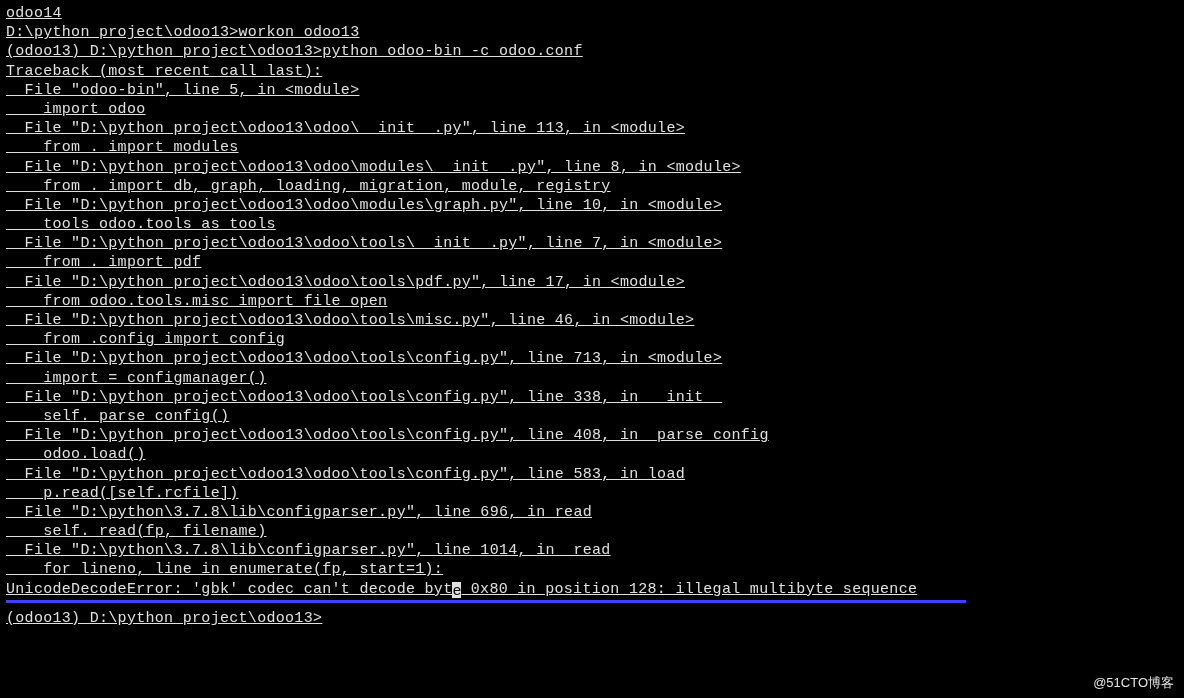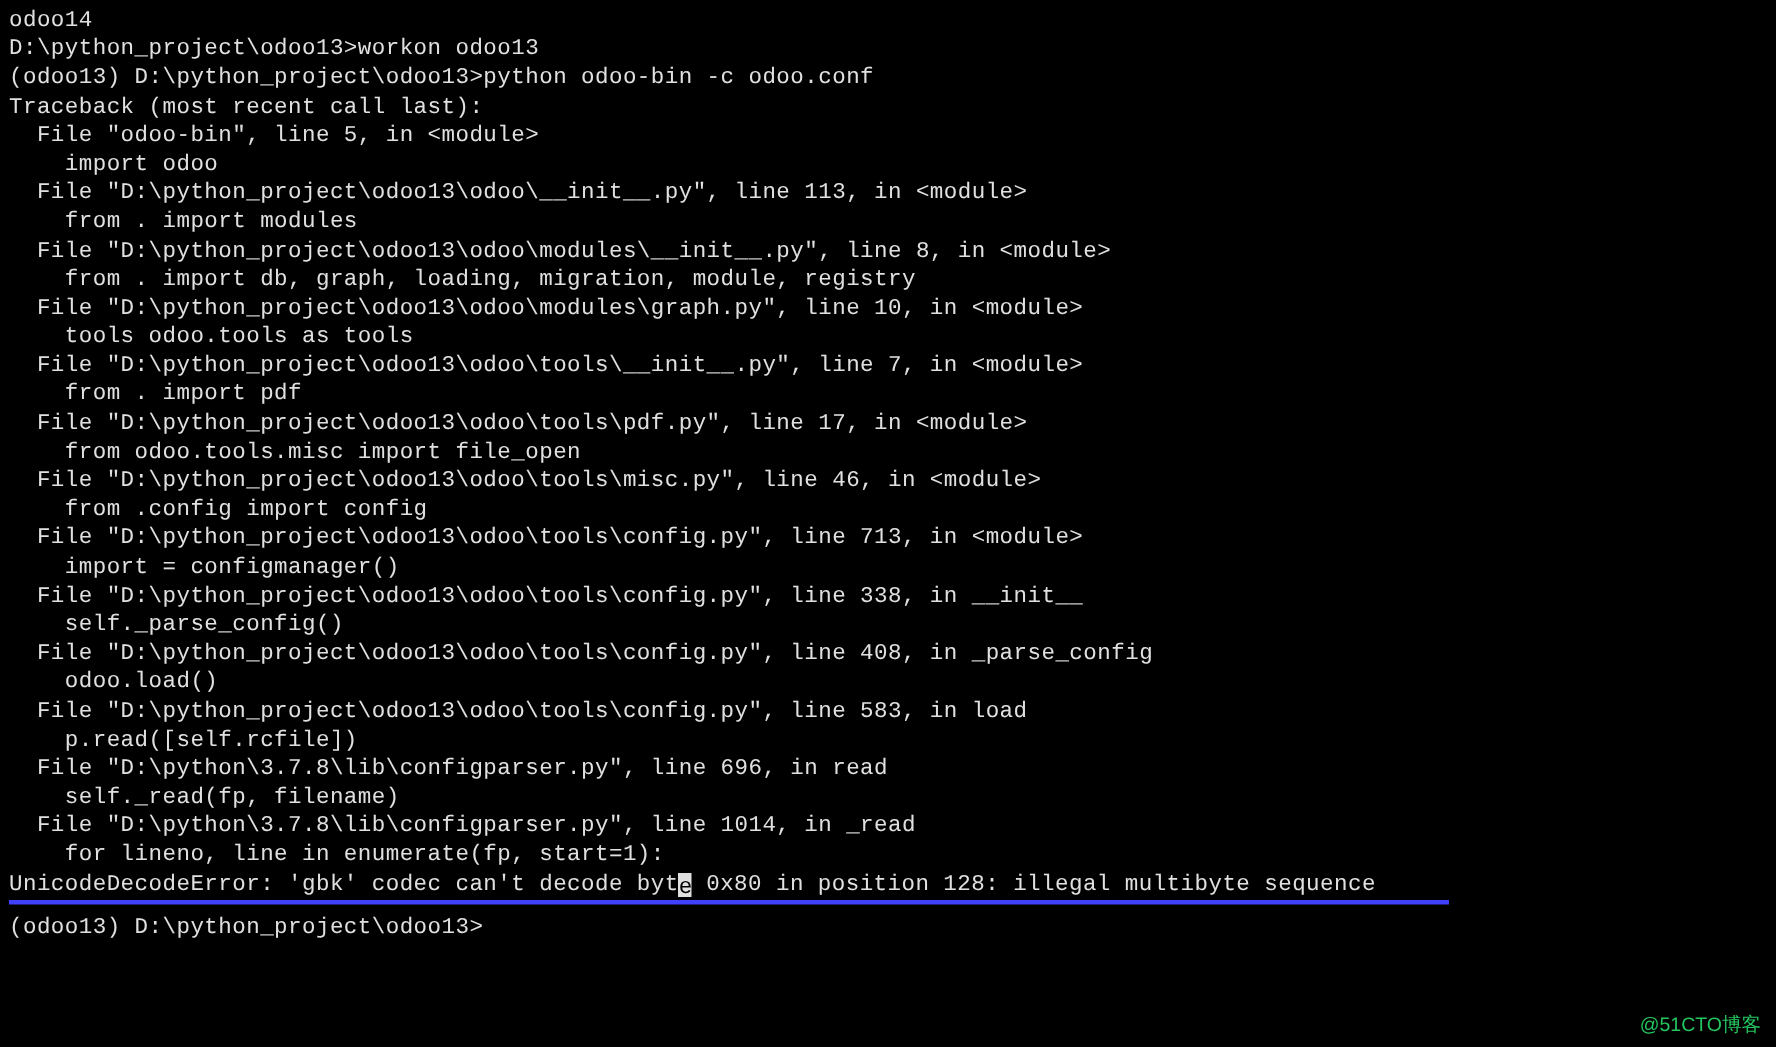--- a/index.html
+++ b/index.html
@@ -15,40 +15,41 @@
       line-height: 1.28;
       width: 1184px;
       height: 698px;
       padding: 4px 6px;
       overflow: hidden;
       position: relative;
     }
     .terminal-line {
       white-space: pre;
       letter-spacing: 0.3px;
+      text-decoration: underline;
     }
     .cursor-block {
       background: #e0e0e0;
       color: #000;
       display: inline-block;
       width: 9px;
       height: 16px;
       vertical-align: text-bottom;
     }
     .underline-blue {
       border-bottom: 3px solid #4040ff;
       margin-top: 1px;
       margin-bottom: 6px;
       width: 960px;
     }
     .watermark {
       position: absolute;
       bottom: 6px;
       right: 10px;
-      color: #22c55e;
+      color: #e5e5e5;
       font-size: 13px;
       font-family: sans-serif;
     }
   </style>
 </head>
 <body>
 
 <div class="terminal-line">odoo14</div>
 <div class="terminal-line"></div>
 <div class="terminal-line">D:\python_project\odoo13&gt;workon odoo13</div>

